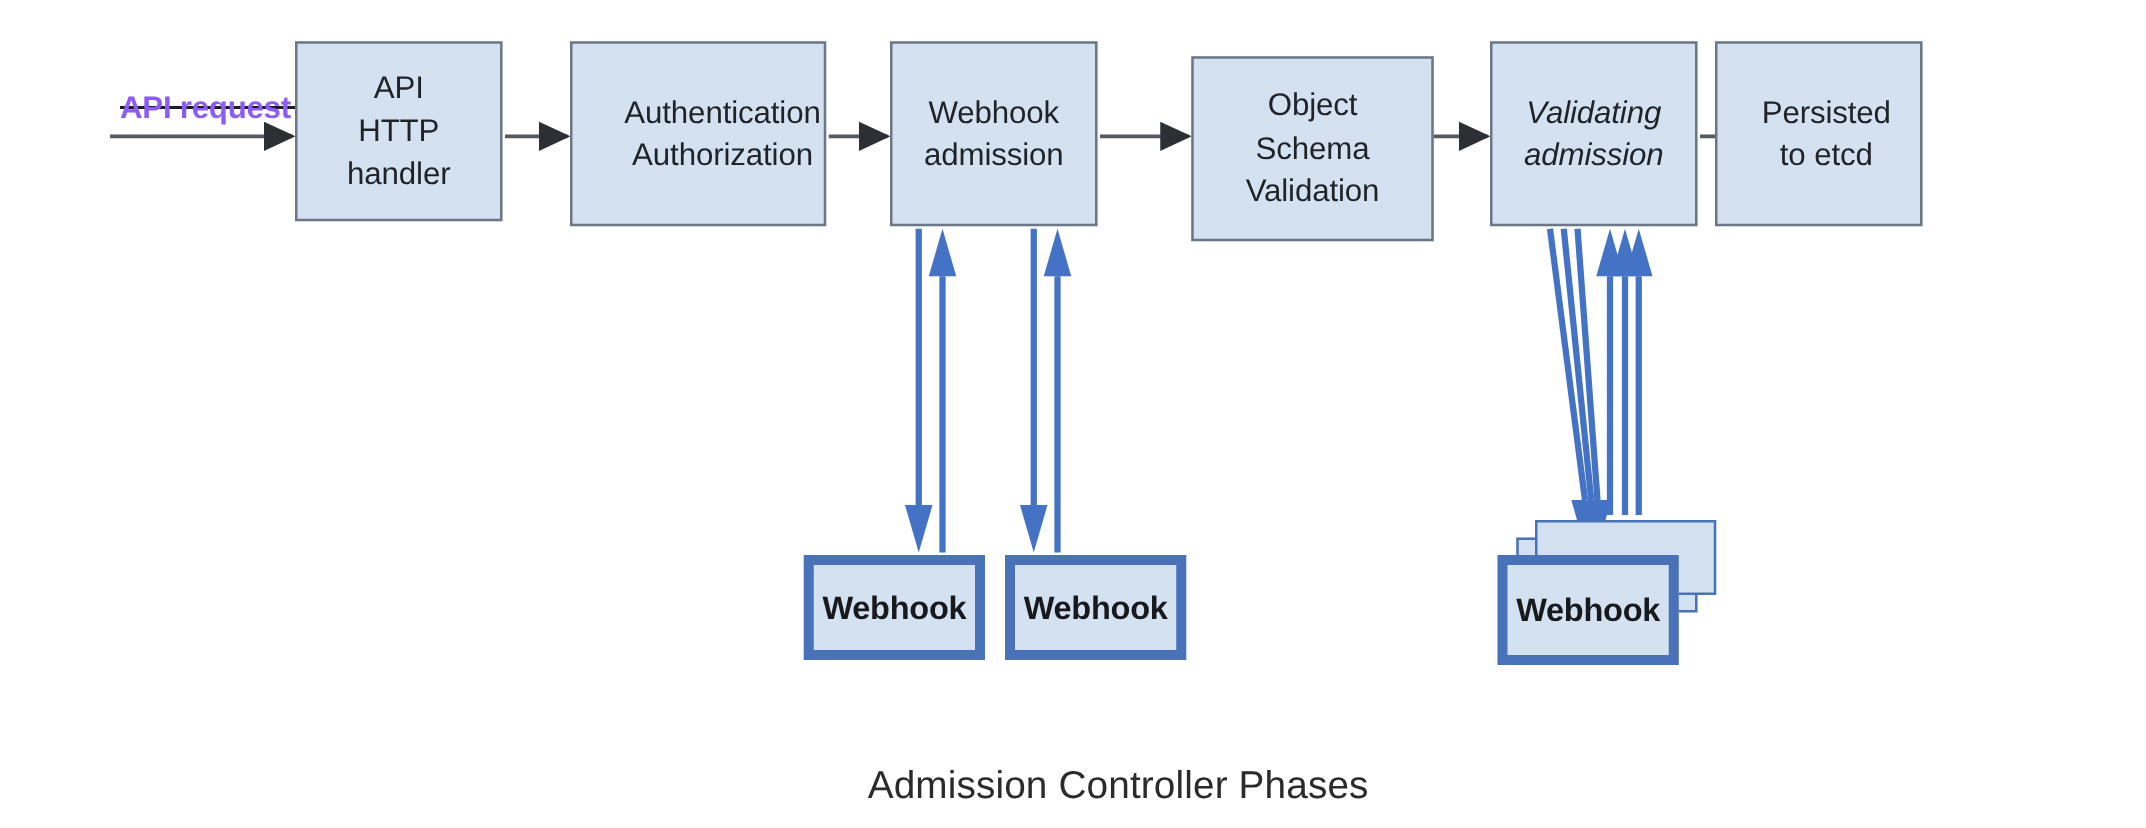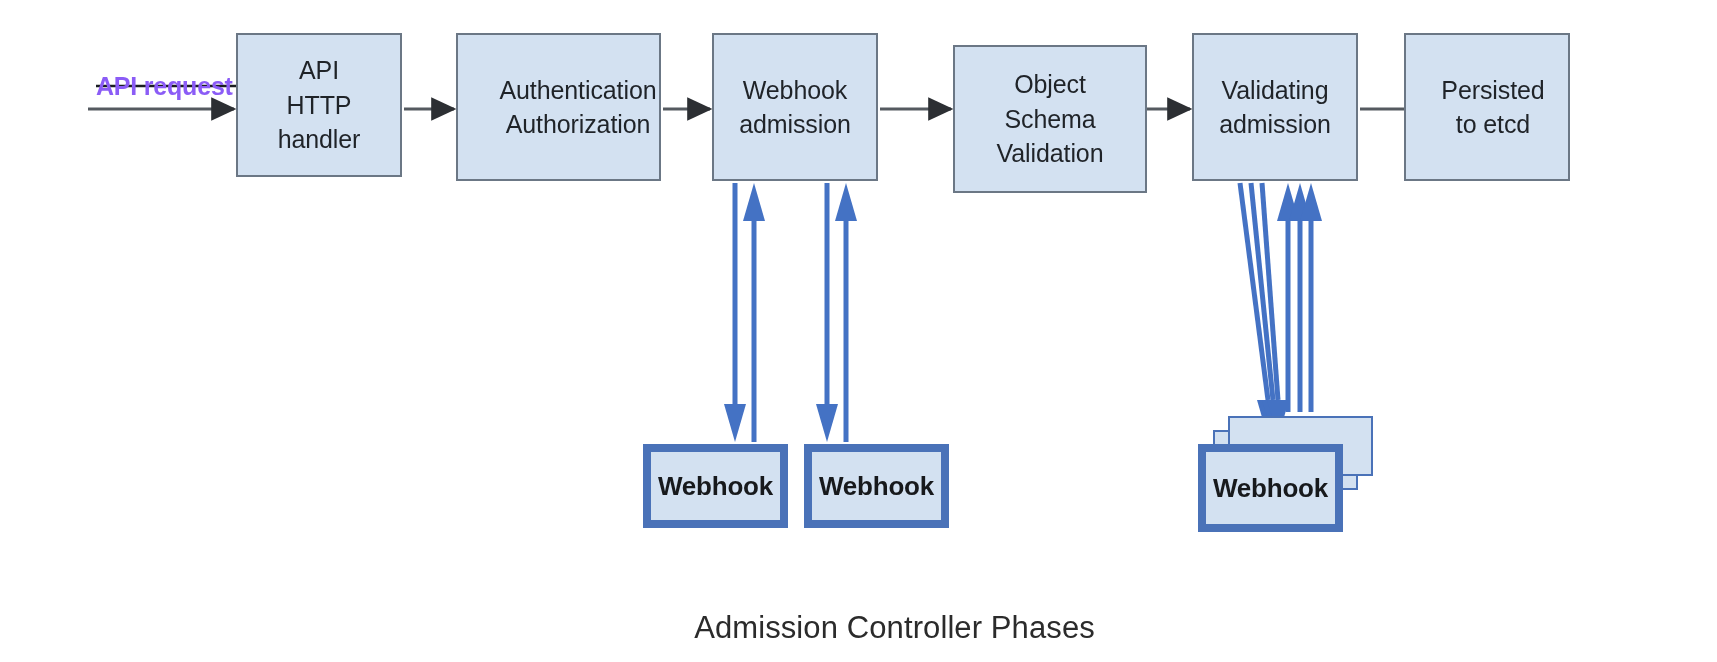--- a/index.html
+++ b/index.html
@@ -151,23 +151,23 @@
       <div class="phase-box" style="left: 236px; top: 33px; width: 166px; height: 144px; background: rgb(211, 225, 241); border-color: rgb(107, 119, 133);">API
 HTTP
 handler</div>
       <div class="phase-box" style="left: 456px; top: 33px; width: 205px; height: 148px; background: rgb(211, 225, 241); border-color: rgb(107, 119, 133); padding-left: 39px;">Authentication
 Authorization</div>
       <div class="phase-box" style="left: 712px; top: 33px; width: 166px; height: 148px; background: rgb(211, 225, 241); border-color: rgb(107, 119, 133);">Webhook
 admission</div>
       <div class="phase-box" style="left: 953px; top: 45px; width: 194px; height: 148px; background: rgb(211, 225, 241); border-color: rgb(107, 119, 133);">Object
 Schema
 Validation</div>
-      <div class="phase-box" style="left: 1192px; top: 33px; width: 166px; height: 148px; background: rgb(211, 225, 241); border-color: rgb(107, 119, 133);">Validating
+      <div class="phase-box" style="left: 1192px; top: 33px; width: 166px; height: 148px; background: rgb(211, 225, 241); border-color: rgb(107, 119, 133); font-style: italic;">Validating
 admission</div>
-      <div class="phase-box" style="left: 1404px; top: 33px; width: 166px; height: 148px; background: rgb(211, 225, 241); border-color: rgb(107, 119, 133); padding-left: 12px;">Persisted
+      <div class="phase-box" style="left: 1372px; top: 33px; width: 166px; height: 148px; background: rgb(211, 225, 241); border-color: rgb(107, 119, 133); padding-left: 12px;">Persisted
 to etcd</div>
     </div>
 
   <div id="webhook-host">
       <div class="webhook-box" style="left: 643px; top: 444px; width: 145px; height: 84px; background: rgb(211, 225, 241); border-color: rgb(74, 114, 184);">Webhook</div>
       <div class="webhook-box" style="left: 804px; top: 444px; width: 145px; height: 84px; background: rgb(211, 225, 241); border-color: rgb(74, 114, 184);">Webhook</div>
       <div class="webhook-ghost" style="left: 1228px; top: 416px; width: 145px; height: 60px; background: rgb(211, 225, 241); border-color: rgb(74, 114, 184); z-index: 2;"></div>
       <div class="webhook-ghost" style="left: 1213px; top: 430px; width: 145px; height: 60px; background: rgb(211, 225, 241); border-color: rgb(74, 114, 184); z-index: 1;"></div>
       <div class="webhook-box" style="left: 1198px; top: 444px; width: 145px; height: 88px; background: rgb(211, 225, 241); border-color: rgb(74, 114, 184); z-index: 5;">Webhook</div>
     </div>

